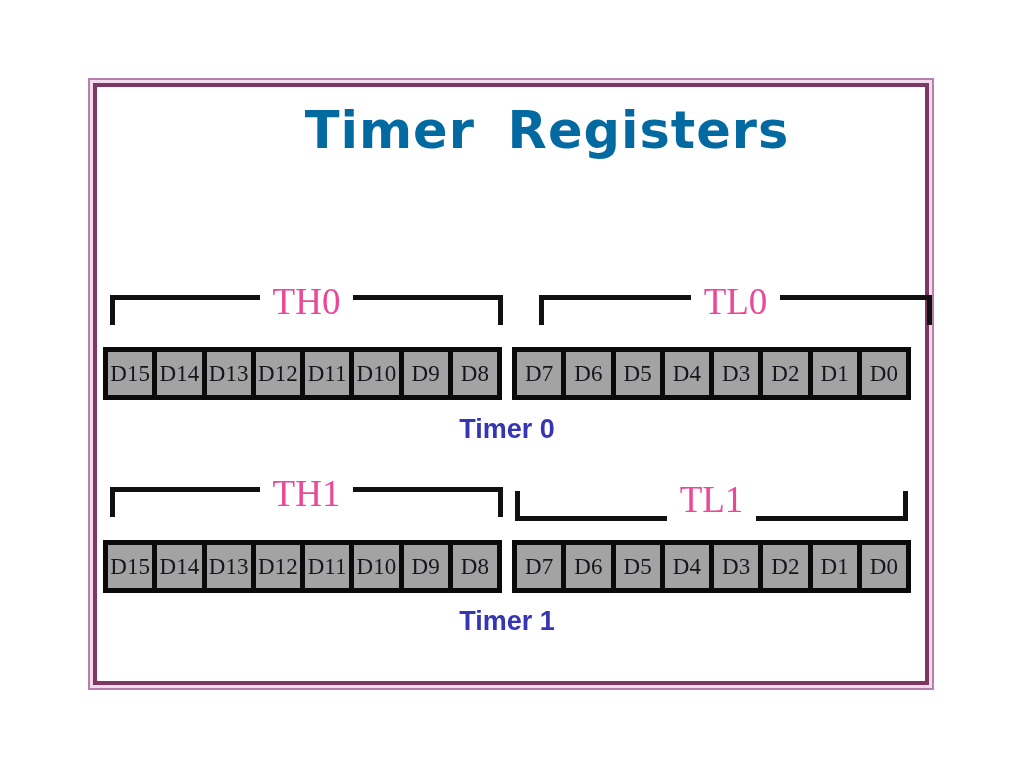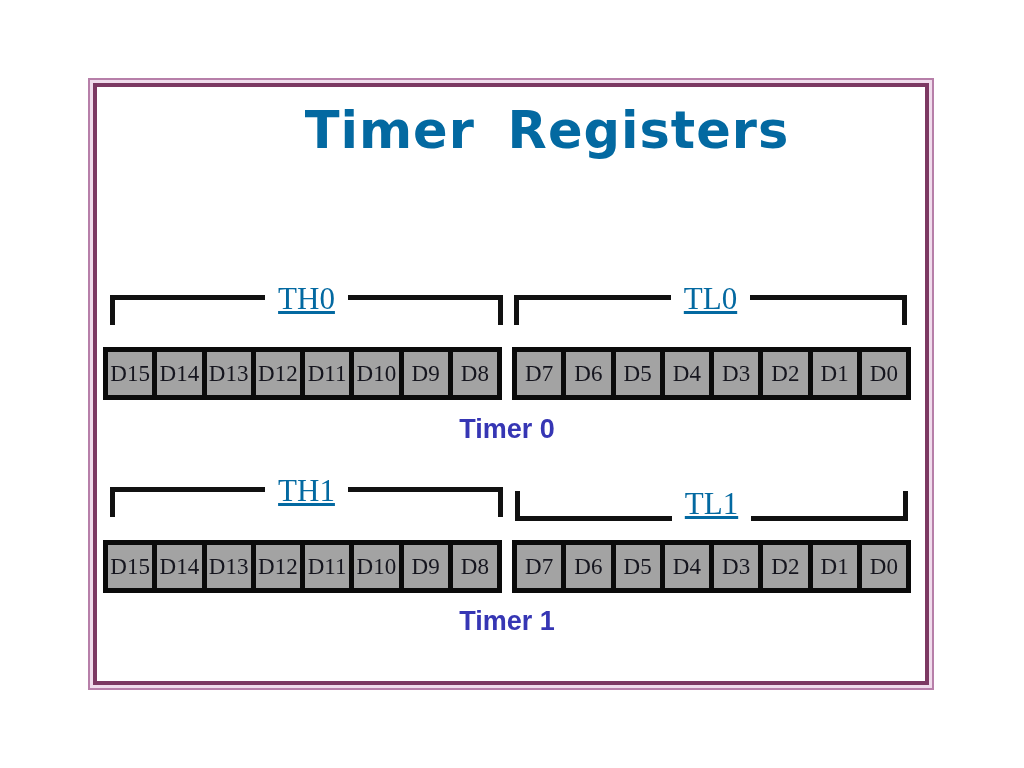--- a/index.html
+++ b/index.html
@@ -46,24 +46,23 @@
     height: 34px;
   }
   .b-tick { flex: none; width: 5px; height: 30px; background: #111111; }
   .b-seg  { flex: 1; height: 5px; background: #111111; }
   .b-label {
     flex: none;
     padding: 0 13px;
     margin-top: -13px;
     line-height: 1.1;
     font-family: "Liberation Serif", serif;
-    font-size: 31px;
-    color: #0369a1;
+    font-size: 37px;
+    color: #ec4899;
     white-space: nowrap;
-    text-decoration: underline;
   }
 
   
   .bit-row {
     position: absolute;
     display: flex;
     gap: 10px;
     height: 53px;
   }
   .bit-group {
@@ -108,21 +107,21 @@
   <h1 class="slide-title">Timer Registers</h1>
 
   <div class="bracket" style="left:110px; top:295px; width:393px;">
     <span class="b-tick"></span>
     <span class="b-seg"></span>
     <span class="b-label">TH0</span>
     <span class="b-seg"></span>
     <span class="b-tick"></span>
   </div>
 
-  <div class="bracket" style="left:514px; top:295px; width:393px;">
+  <div class="bracket" style="left:539px; top:295px; width:393px;">
     <span class="b-tick"></span>
     <span class="b-seg"></span>
     <span class="b-label">TL0</span>
     <span class="b-seg"></span>
     <span class="b-tick"></span>
   </div>
 
   <div class="bit-row" style="left:103px; top:347px; width:808px;">
     <div class="bit-group">
         <div class="bit-cell">D15</div>

